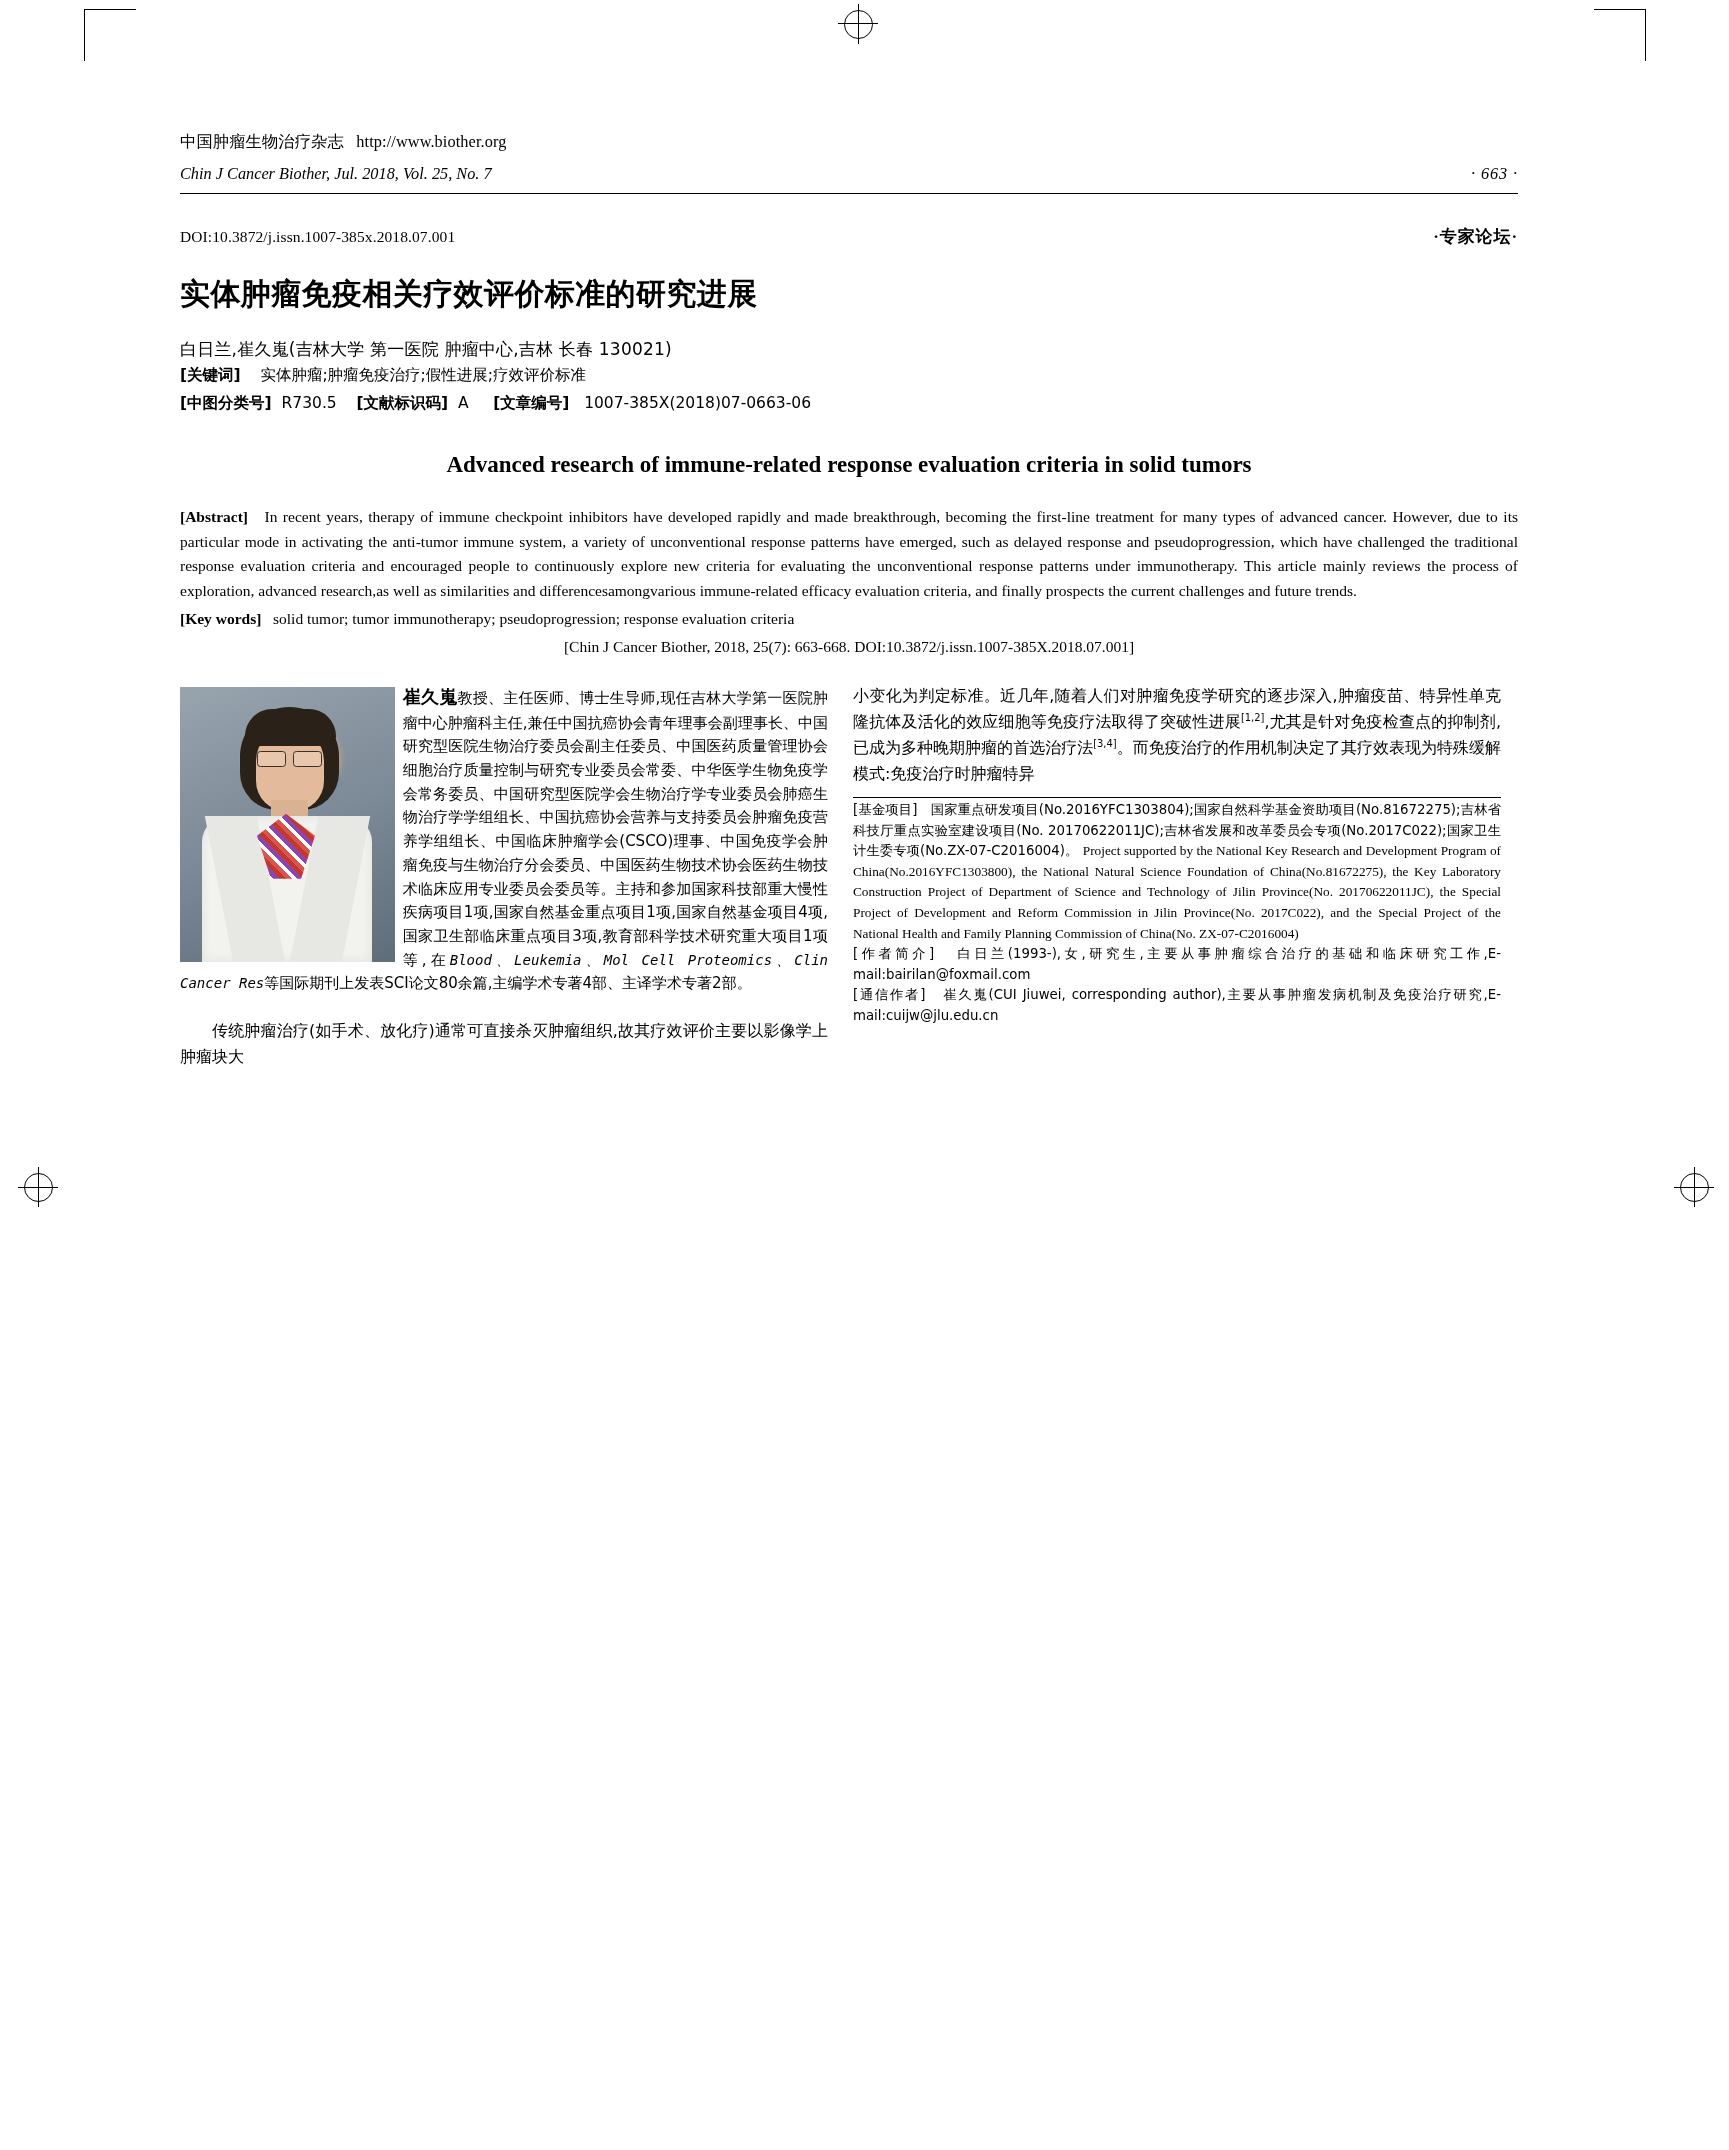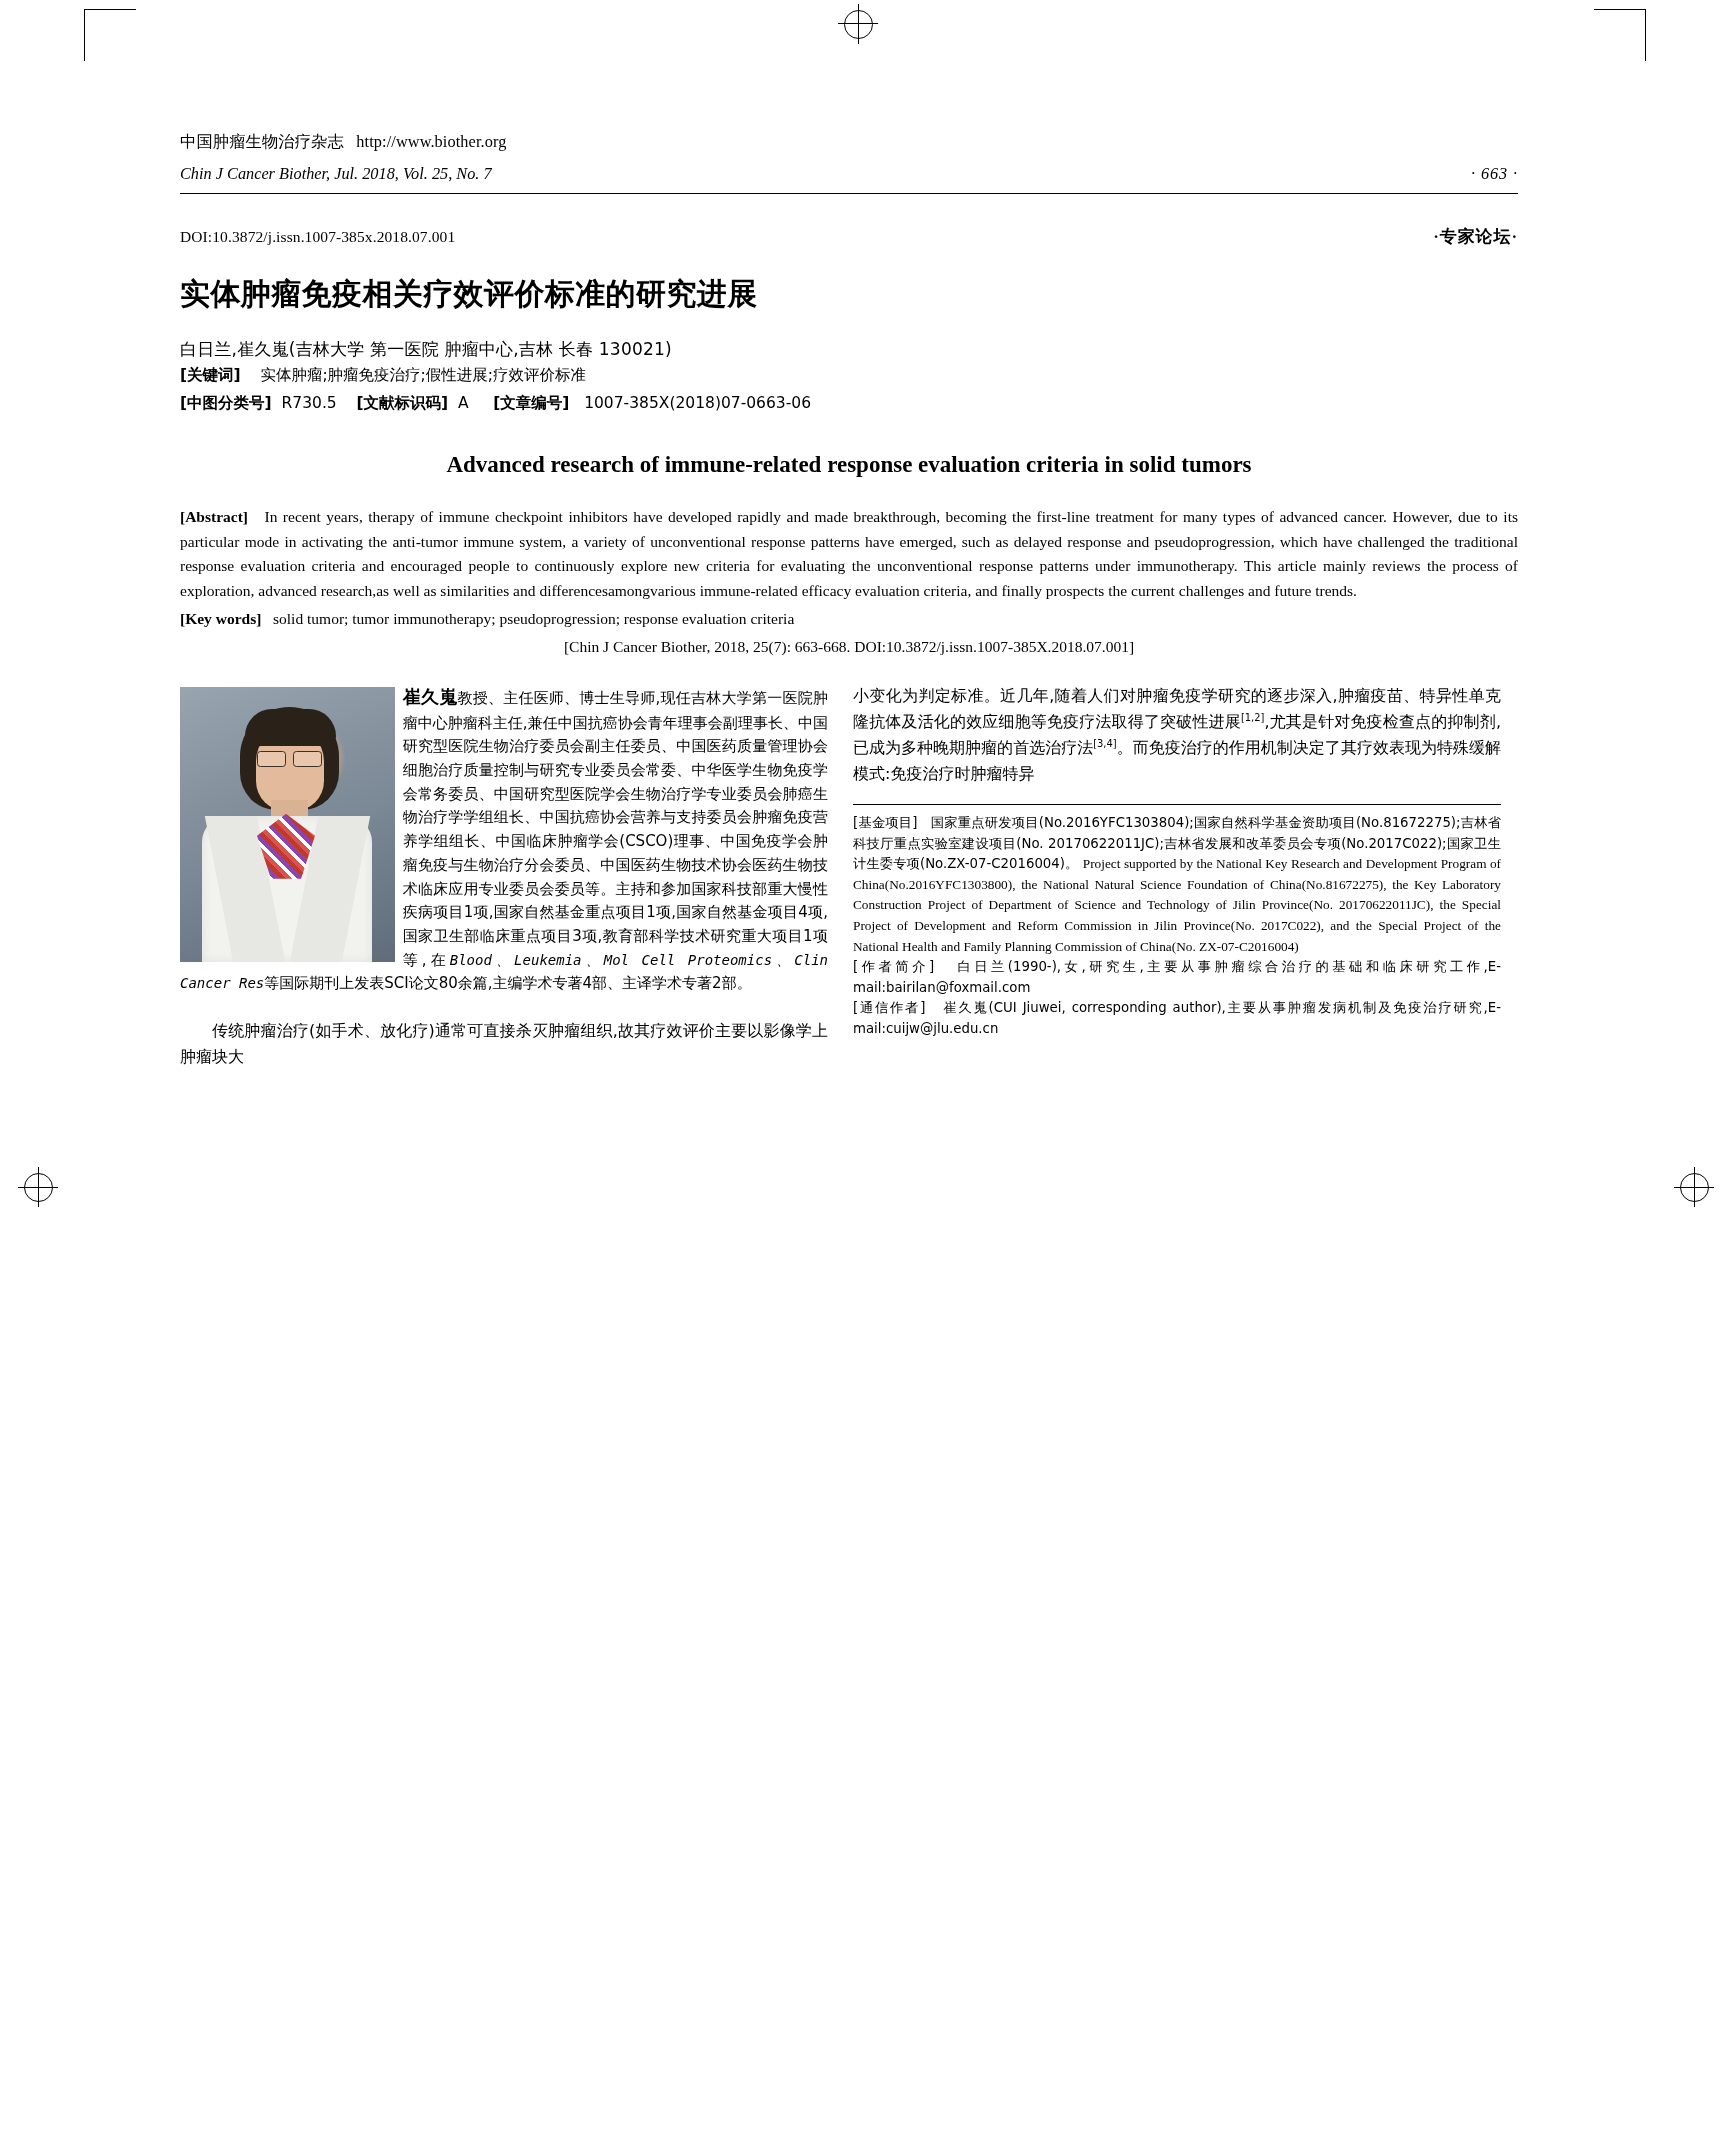--- a/index.html
+++ b/index.html
@@ -275,23 +275,23 @@
     font-size: 16px;
     line-height: 1.62;
     text-align: justify;
     text-justify: inter-ideograph;
   }
   .bodytext p { margin: 0; text-indent: 2em; }
   .col-right .bodytext p { text-indent: 0; }
   .col-left .para-first { margin-top: 22.4px; }
 
   .notes {
-    margin-top: 17px;
+    margin-top: 10px;
     border-top: 1.3px solid #000;
-    padding-top: 8px;
+    padding-top: 2px;
     font-family: "DejaVu Sans", sans-serif;
     font-size: 13.3px;
     line-height: 1.55;
     text-align: justify;
     text-justify: inter-ideograph;
   }
   .notes .lbl { font-weight: normal; }
   .notes .en {
     font-family: "Liberation Serif", serif;
     font-size: 13.3px;
@@ -400,21 +400,21 @@
         </div>
 
         <div class="notes">
           <p>
             <span class="lbl">[基金项目]</span>
             &nbsp;&nbsp;<span>国家重点研发项目(No.2016YFC1303804);国家自然科学基金资助项目(No.81672275);吉林省科技厅重点实验室建设项目(No. 20170622011JC);吉林省发展和改革委员会专项(No.2017C022);国家卫生计生委专项(No.ZX-07-C2016004)。</span>
             <span class="en">Project supported by the National Key Research and Development Program of China(No.2016YFC1303800), the National Natural Science Foundation of China(No.81672275), the Key Laboratory Construction Project of Department of Science and Technology of Jilin Province(No. 20170622011JC), the Special Project of Development and Reform Commission in Jilin Province(No. 2017C022), and the Special Project of the National Health and Family Planning Commission of China(No. ZX-07-C2016004)</span>
           </p>
           <p>
             <span class="lbl">[作者简介]</span>
-            &nbsp;&nbsp;<span>白日兰(1990-),女,研究生,主要从事肿瘤综合治疗的基础和临床研究工作,E-mail:bairilan@foxmail.com</span>
+            &nbsp;&nbsp;<span>白日兰(1993-),女,研究生,主要从事肿瘤综合治疗的基础和临床研究工作,E-mail:bairilan@foxmail.com</span>
           </p>
           <p>
             <span class="lbl">[通信作者]</span>
             &nbsp;&nbsp;<span>崔久嵬(CUI Jiuwei, corresponding author),主要从事肿瘤发病机制及免疫治疗研究,E-mail:cuijw@jlu.edu.cn</span>
           </p>
         </div>
       </div>
 
     </div>
   </div>

